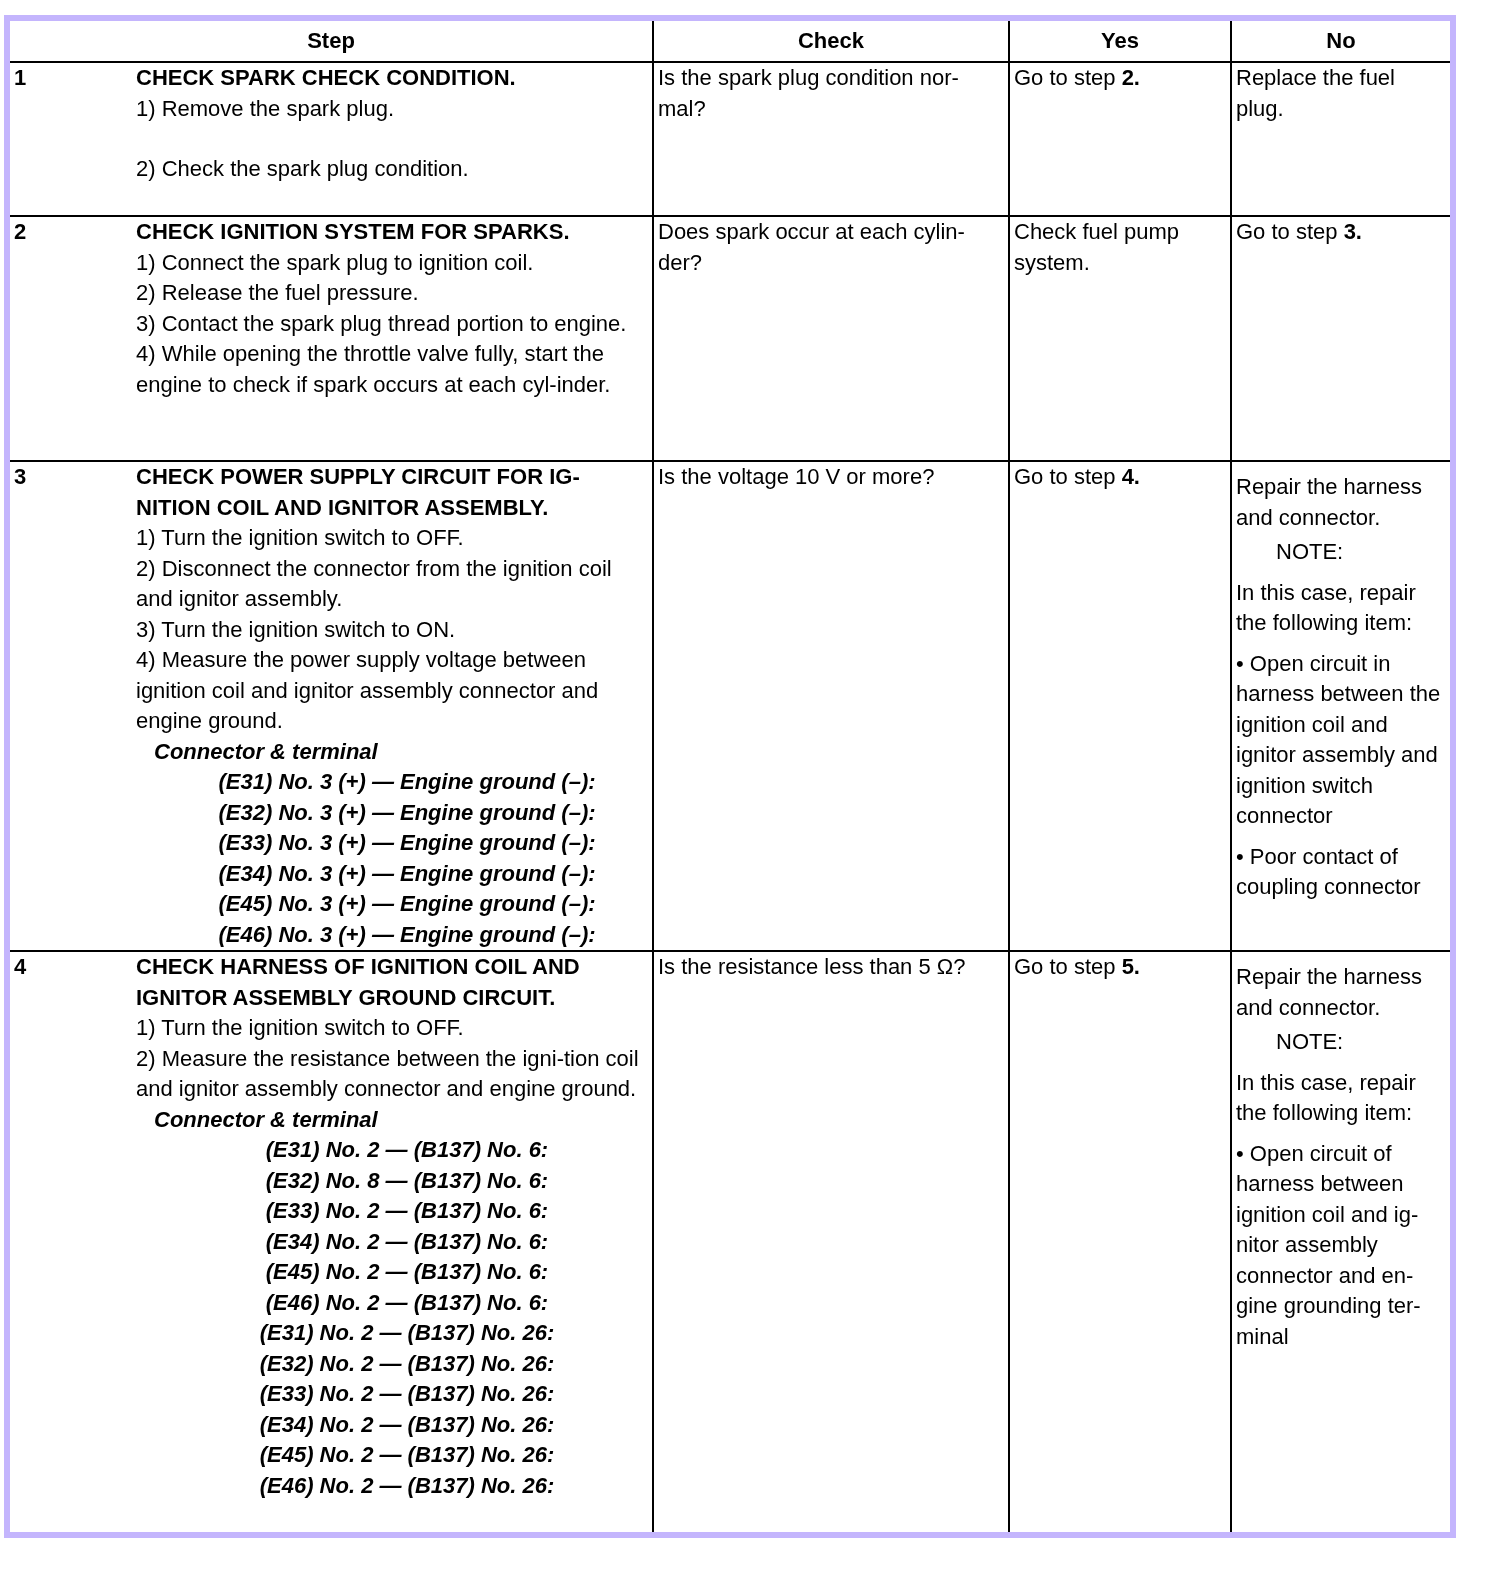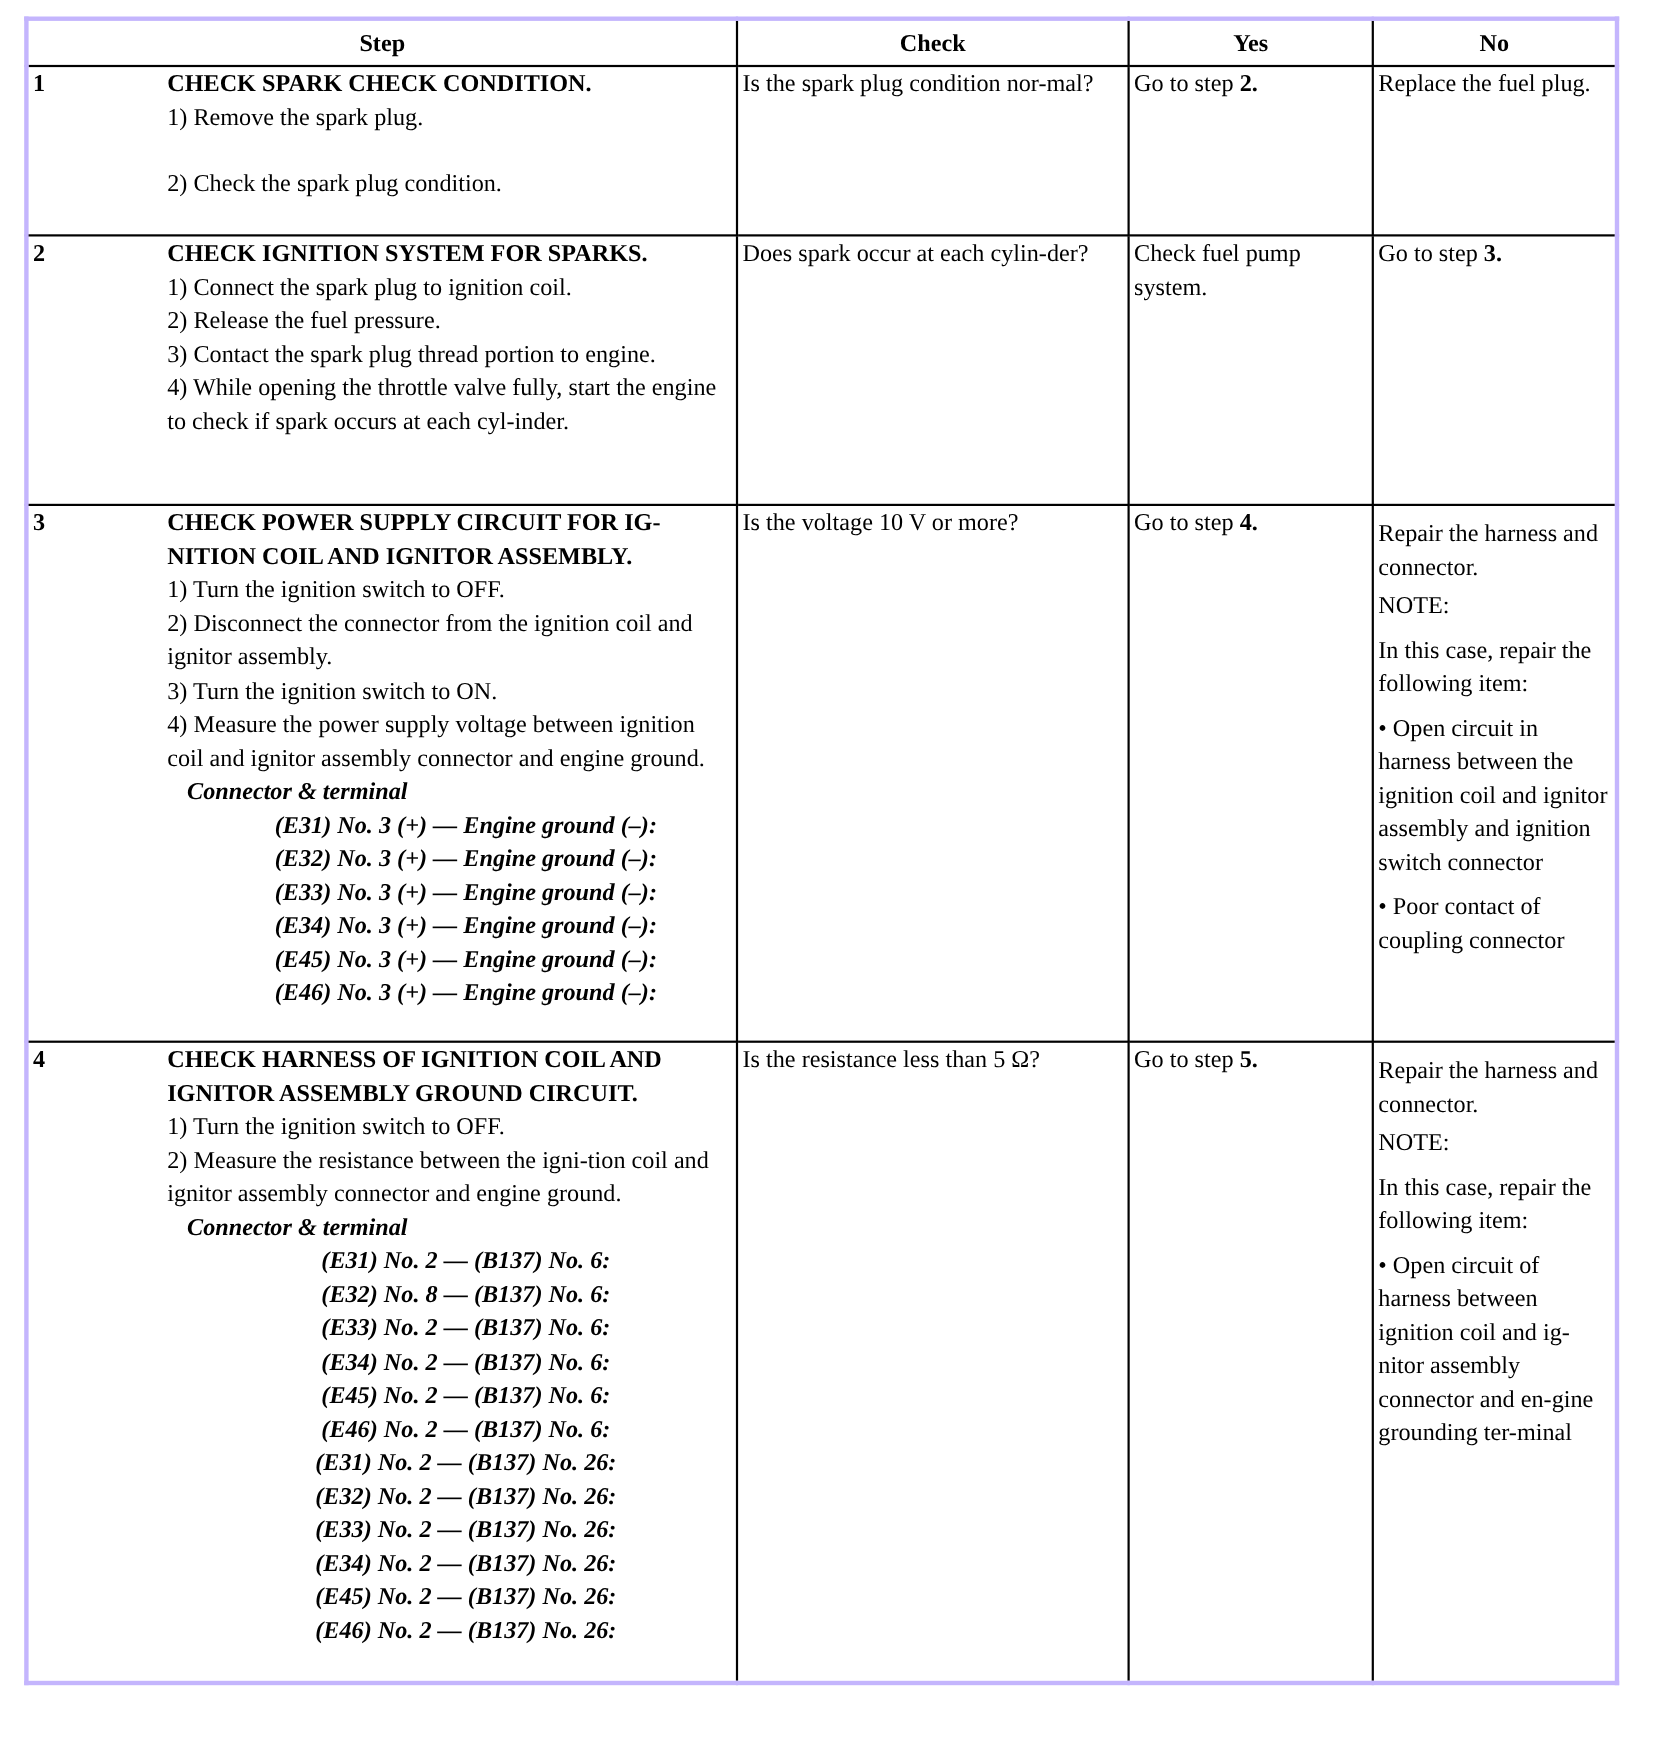--- a/index.html
+++ b/index.html
@@ -1,40 +1,40 @@
 <!DOCTYPE html>
 <html><head>
 <meta charset="utf-8">
 <style>
   html, body { margin: 0; padding: 0; background: #ffffff; }
   body { width: 1504px; height: 1590px; position: relative; font-family: "Liberation Sans", sans-serif; color: #000; }
   table.diag {
-    position: absolute; left: 22px; top: 15px;
+    position: absolute; left: 4px; top: 15px;
     width: 1446px; border-collapse: collapse;
-    border: 4px solid #c4b5fd; table-layout: fixed;
-    font-family: Liberation Serif, serif;
+    border: 6px solid #c4b5fd; table-layout: fixed;
+    font-family: Liberation Sans, sans-serif;
     font-size: 22px; line-height: 30.5px;
   }
   table.diag th, table.diag td { border: 2px solid #000; vertical-align: top; padding: 0 4px; }
   table.diag th { font-weight: bold; text-align: center; height: 40px; line-height: 40px; padding: 0; }
   col.c-step { width: 646px; }
   col.c-check { width: 356px; }
   col.c-yes { width: 222px; }
   col.c-no { width: 222px; }
   .stepcell { display: flex; }
   .stepnum { width: 122px; flex: 0 0 122px; font-weight: bold; }
   .stepbody { flex: 1; padding-right: 2px; }
   .title { font-weight: bold; }
   .subline { display: block; }
   .gap { height: 30px; }
   .ct-head { font-weight: bold; font-style: italic; padding-left: 18px; display:block; }
   .ct-item { font-weight: bold; font-style: italic; padding-left: 32px; display:block;text-align:center; }
   .b { font-weight: bold; }
   .noline { display: block; margin-top: 10px; }
-  .note { display: block; margin-top: 4px; }
+  .note { display: block; margin-top: 4px; margin-left: 40px; }
   tr.r1 td { height: 152px; }
   tr.r2 td { height: 243px; }
   tr.r3 td { height: 486px; }
   tr.r4 td { height: 580px; }
 </style>
 </head>
 <body>
 
 <table class="diag">
   <colgroup>

